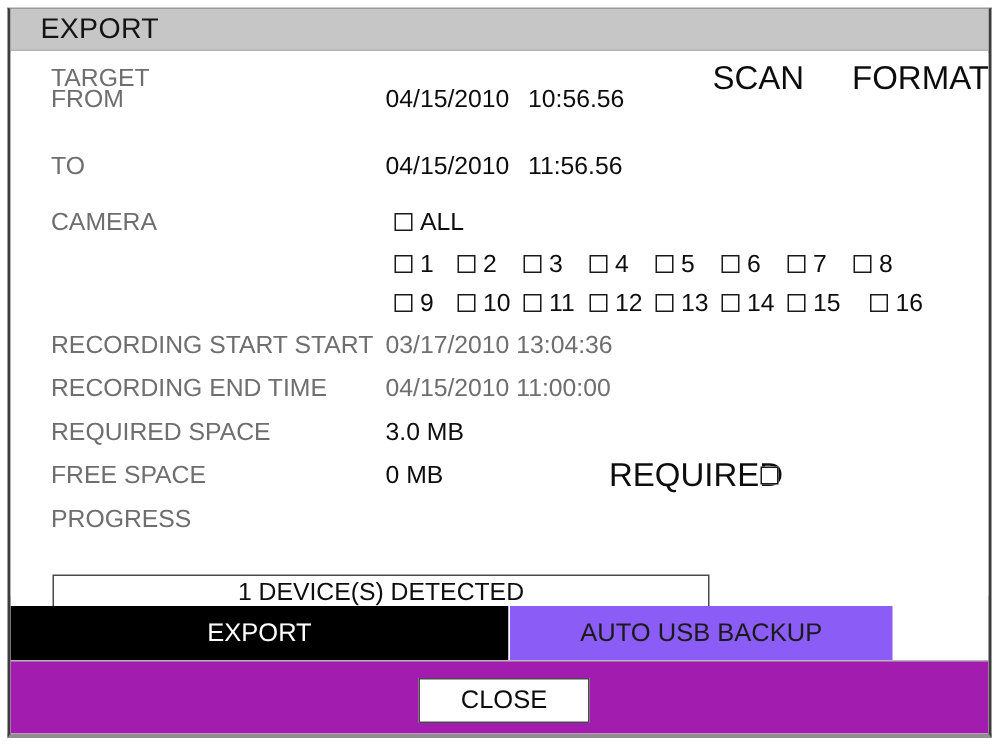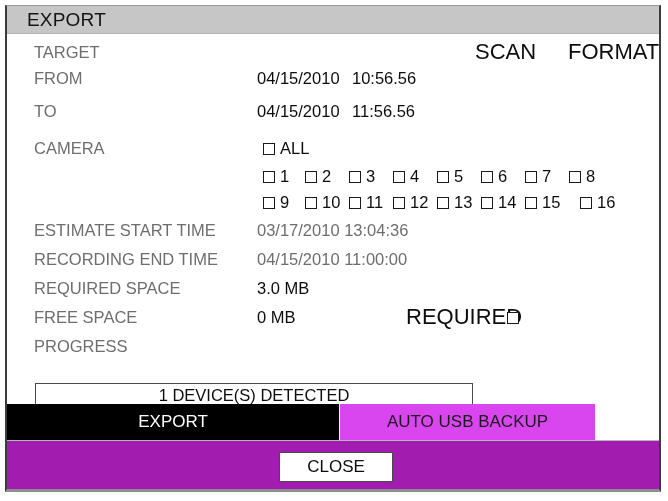--- a/index.html
+++ b/index.html
@@ -170,21 +170,21 @@
   }
   .tab.active {
     left: 0;
     width: 332px;
     background: #000000;
     color: #ffffff;
   }
   .tab.inactive {
     left: 332px;
     width: 256px;
-    background: #d946ef;
+    background: #8b5cf6;
     color: #1a1a1a;
     border-left: 1px solid #ffffff;
   }
 
   
   #footer {
     position: absolute;
     left: 0;
     top: 434px;
     width: 100%;
@@ -218,21 +218,21 @@
   </div>
 
   <div id="formbody">
 
     <div class="row" style="top:6px;">
       <span class="lbl">TARGET</span>
       <span class="actlink" style="left:468px;">SCAN</span>
       <span class="actlink" style="left:561px;">FORMAT</span>
     </div>
 
-    <div class="row" style="top:32px;">
+    <div class="row" style="top:20px;">
       <span class="lbl">FROM</span>
       <span class="val">04/15/2010</span>
       <span class="val2">10:56.56</span>
     </div>
 
     <div class="row" style="top:65px;">
       <span class="lbl">TO</span>
       <span class="val">04/15/2010</span>
       <span class="val2">11:56.56</span>
     </div>
@@ -263,21 +263,21 @@
           <span class="cam-cell" style="left: 92px;"><span class="cbox"></span><span>11</span></span>
           <span class="cam-cell" style="left: 136px;"><span class="cbox"></span><span>12</span></span>
           <span class="cam-cell" style="left: 180px;"><span class="cbox"></span><span>13</span></span>
           <span class="cam-cell" style="left: 224px;"><span class="cbox"></span><span>14</span></span>
           <span class="cam-cell" style="left: 268px;"><span class="cbox"></span><span>15</span></span>
           <span class="cam-cell" style="left: 312px; padding-left: 11px;"><span class="cbox"></span><span>16</span></span>
         </div>
     </div>
 
     <div class="row" style="top:184px;">
-      <span class="lbl">ESTIMATE START TIME</span>
+      <span class="lbl">RECORDING START START</span>
       <span class="val muted">03/17/2010 13:04:36</span>
     </div>
 
     <div class="row" style="top:213px;">
       <span class="lbl">RECORDING END TIME</span>
       <span class="val muted">04/15/2010 11:00:00</span>
     </div>
 
     <div class="row" style="top:242px;">
       <span class="lbl">REQUIRED SPACE</span>

